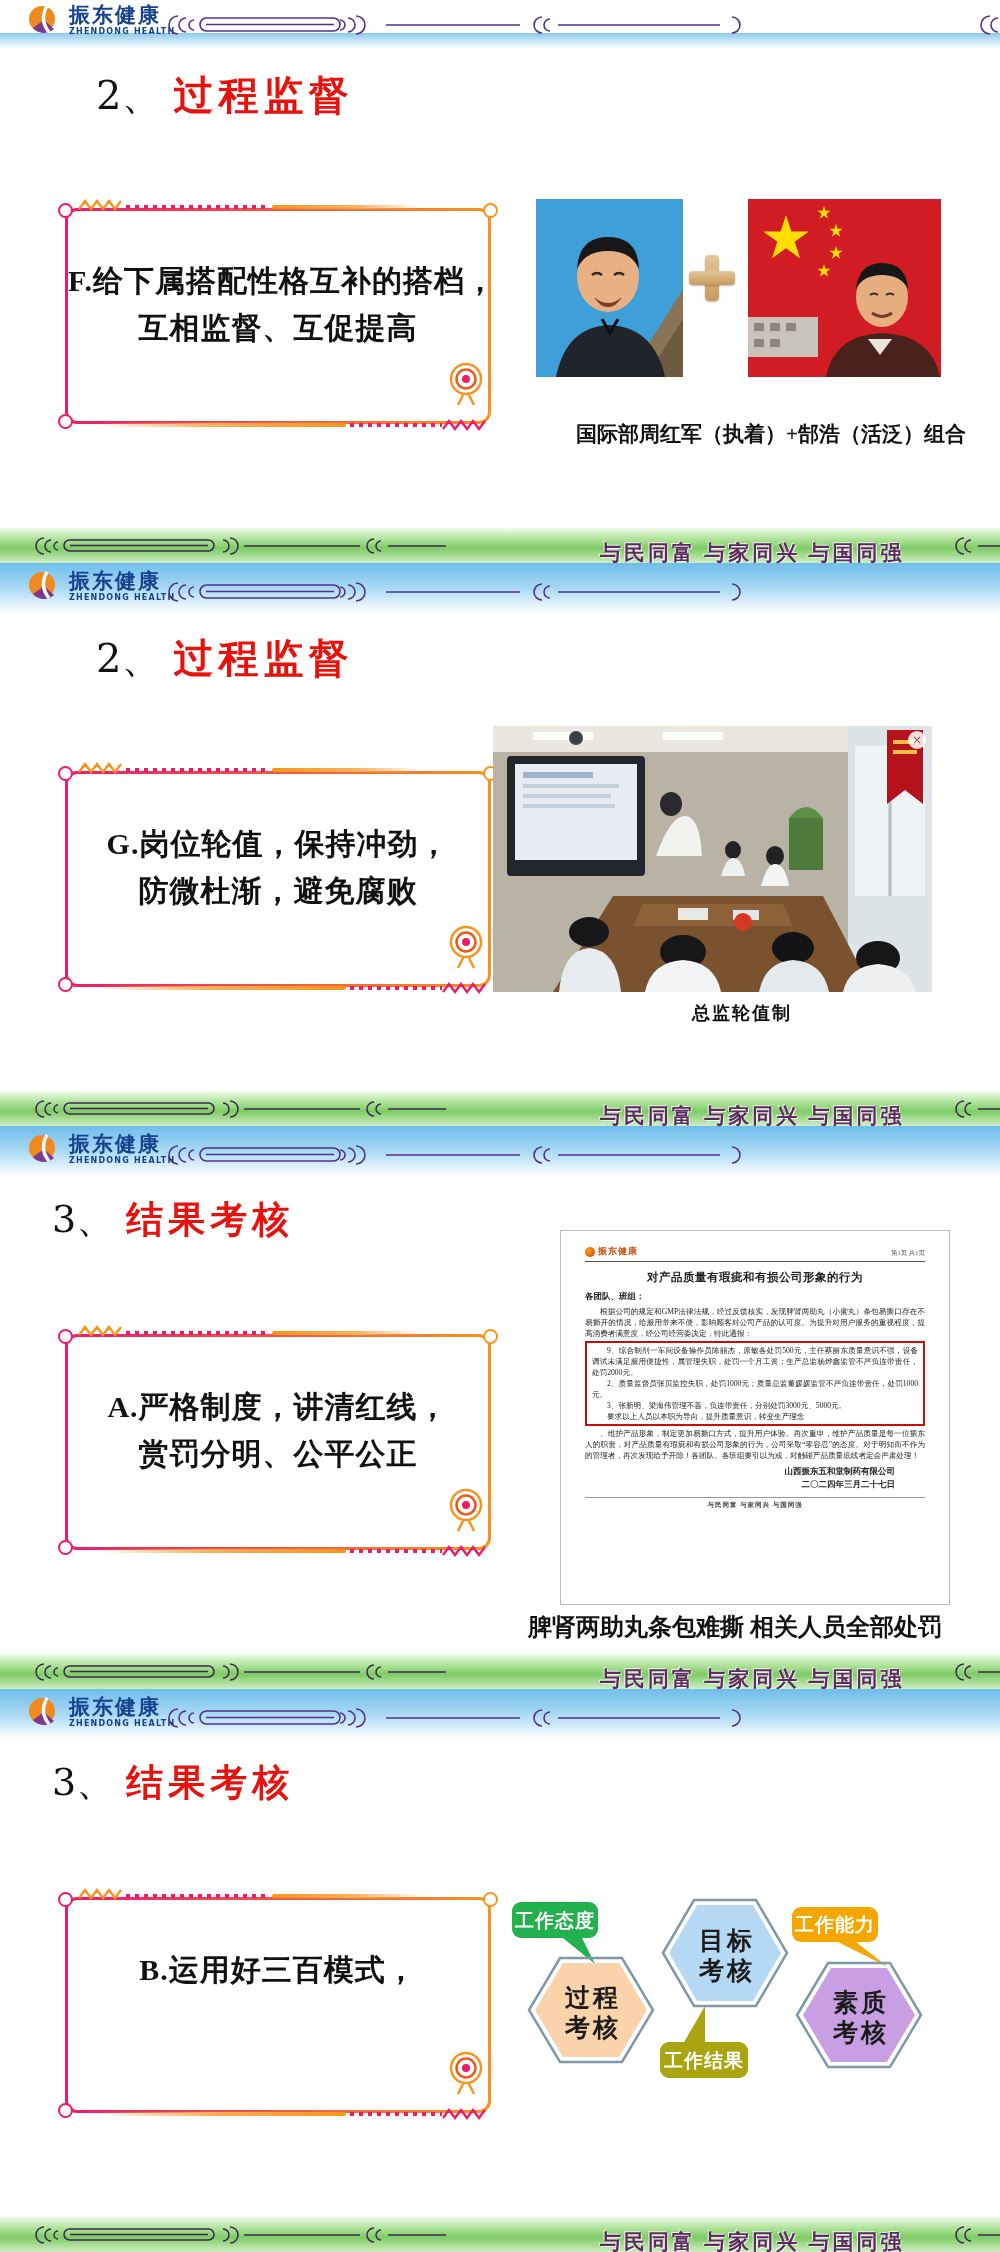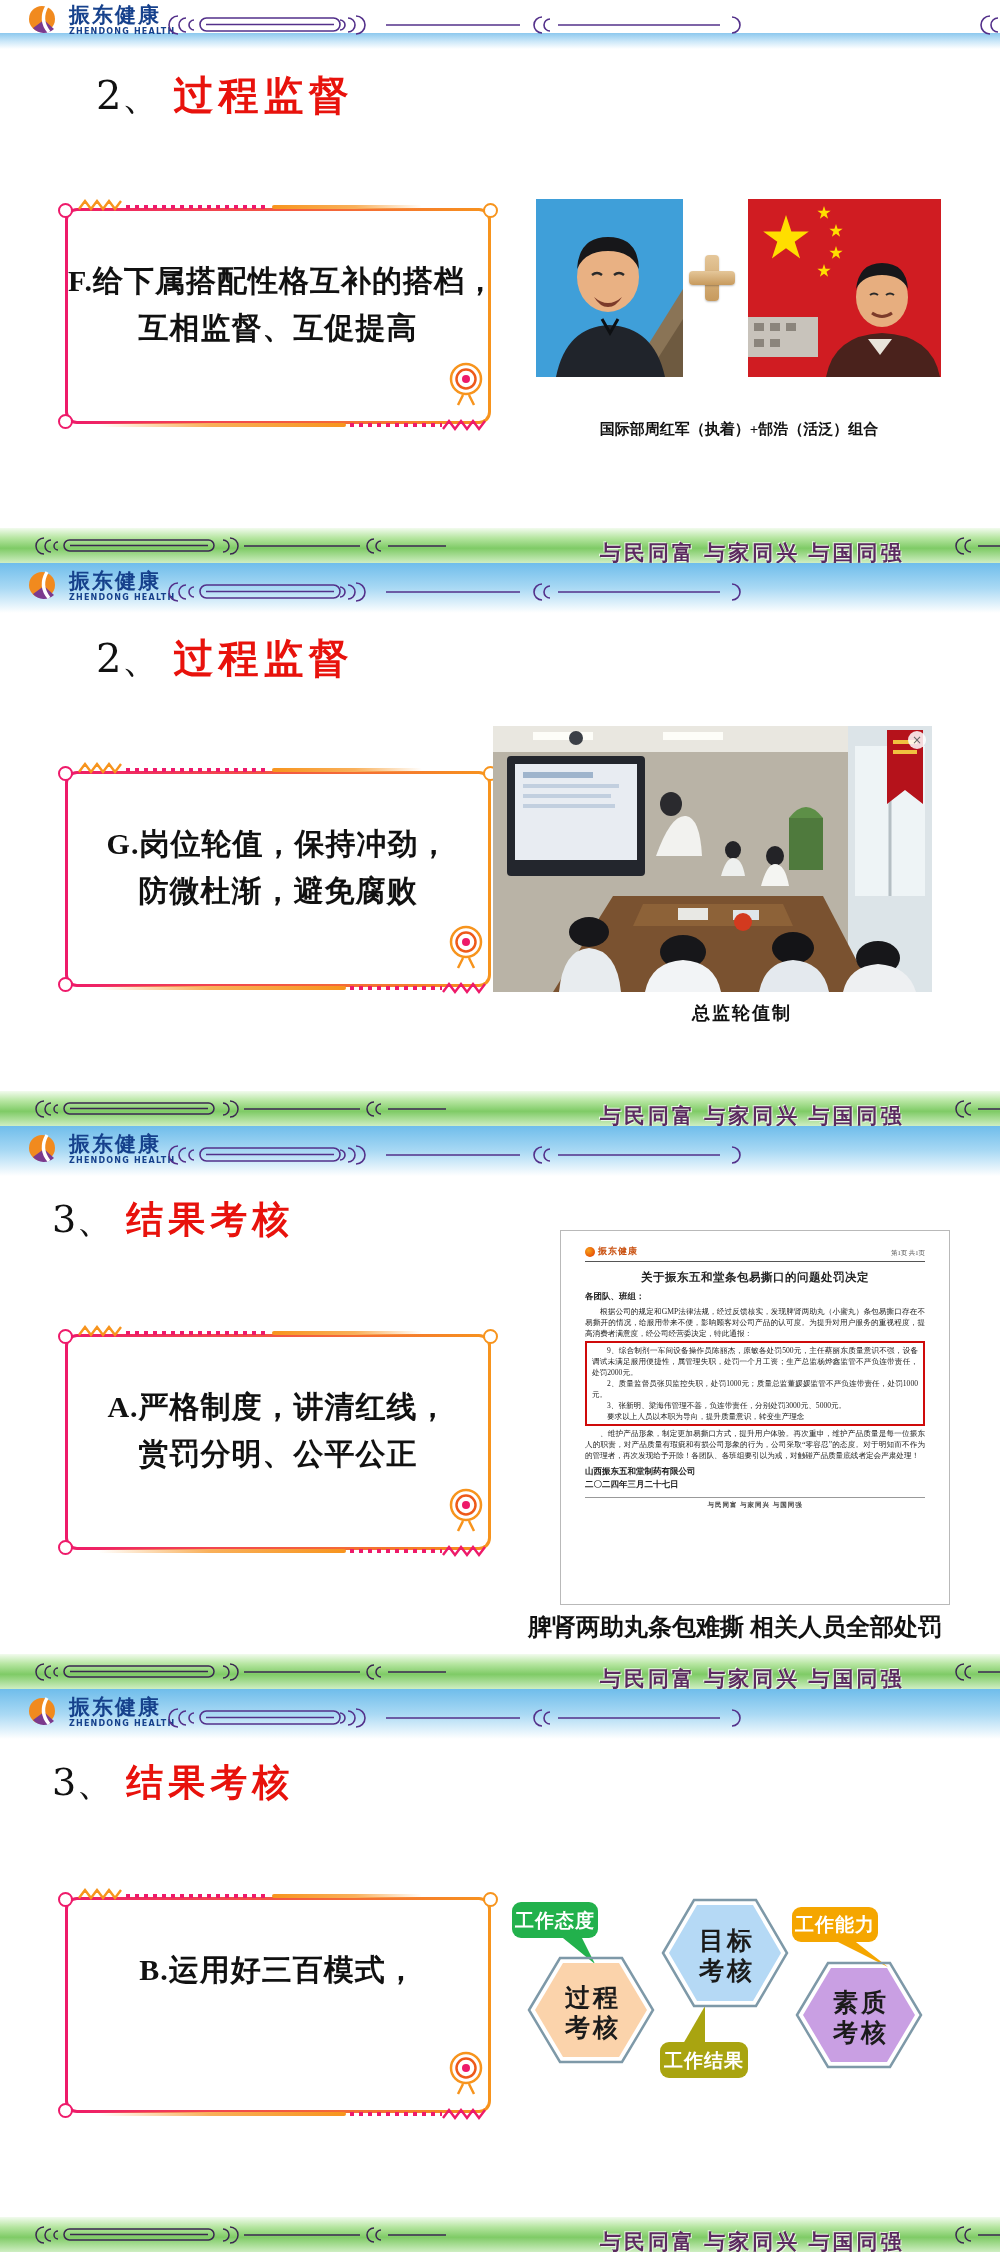--- a/index.html
+++ b/index.html
@@ -49,21 +49,21 @@
   .fadeline-r{position:absolute;height:4px;border-radius:2px;
     background:linear-gradient(90deg,#f7941d 0%,#f9b05a 55%,rgba(249,176,90,0) 100%);}
   .fadeline-l{position:absolute;height:4px;border-radius:2px;
     background:linear-gradient(270deg,#f7941d 0%,#f9b05a 55%,rgba(249,176,90,0) 100%);}
   .target{position:absolute;width:40px;height:48px;}
 
   
   .photo{position:absolute;display:block;}
   .caption{position:absolute;text-align:center;
     font-family:"Liberation Serif","DejaVu Serif",serif;font-weight:700;color:#111;white-space:nowrap;}
-  .cap1{left:524px;top:420px;width:430px;font-size:15px;}
+  .cap1{left:556px;top:420px;width:430px;font-size:21px;}
   .cap2{left:612px;top:438px;width:260px;font-size:18px;letter-spacing:2px;}
   .cap3{left:500px;top:485px;width:470px;font-size:24px;}
   .plus{position:absolute;left:689px;top:255px;width:46px;height:46px;}
   .plus:before,.plus:after{content:"";position:absolute;background:linear-gradient(180deg,#e5c79a,#c79a5d);
     border-radius:4px;box-shadow:0 1px 2px rgba(0,0,0,.25);}
   .plus:before{left:16px;top:0;width:14px;height:46px;}
   .plus:after{left:0;top:16px;width:46px;height:14px;}
   .corner-x{position:absolute;left:908px;top:168px;width:18px;height:18px;border-radius:50%;
     background:rgba(255,255,255,.85);color:#666;font-size:12px;line-height:18px;text-align:center;}
 
@@ -75,21 +75,21 @@
     border-bottom:1.5px solid #555;padding-bottom:3px;}
   .doc-logo{display:flex;align-items:center;gap:3px;}
   .doc-logo-ball{width:10px;height:10px;border-radius:50%;
     background:radial-gradient(circle at 35% 35%,#f6a21c,#e95506 70%,#7b3a8e 100%);}
   .doc-logo-cn{font-weight:700;font-size:9px;color:#c9500f;letter-spacing:1px;}
   .doc-page-no{font-size:6.5px;color:#555;}
   .doc-title{text-align:center;font-weight:700;font-size:11.5px;margin:8px 0 6px 0;letter-spacing:.5px;}
   .doc-salut{font-weight:700;font-size:8.5px;margin:0 0 3px 0;}
   .doc p{font-size:7.6px;line-height:11px;margin:0;text-align:justify;text-indent:15px;}
   .doc-redbox{border:2px solid #cf0a0a;padding:2px 5px;margin:2px 0;}
-  .doc-sign{text-align:left;font-size:8.5px;font-weight:700;line-height:13px;margin-top:4px;padding-right:30px;}
+  .doc-sign{text-align:right;font-size:8.5px;font-weight:700;line-height:13px;margin-top:4px;padding-right:30px;}
   .doc-foot{border-top:1px solid #999;margin-top:6px;padding-top:3px;text-align:center;
     font-size:6.5px;font-weight:700;color:#444;letter-spacing:1px;}
 
   
   .footer{position:absolute;left:0;top:528px;width:1000px;height:35px;
     background:linear-gradient(180deg,#f2fbee 0%,#b7e6a2 28%,#7fcb66 58%,#cfeec2 100%);}
   .slogan{position:absolute;left:600px;top:11px;font-weight:800;font-size:21px;color:#5b2a5f;
     letter-spacing:3px;white-space:nowrap;font-family:"Liberation Serif","DejaVu Serif",serif;
     text-shadow:1px 1px 0 #eaf7e4,-1px -1px 0 #eaf7e4;}
   .fcurls{position:absolute;left:30px;top:8px;width:420px;height:20px;}
@@ -422,21 +422,21 @@
     </div>
 
     <div class="doc">
       <div class="doc-head">
         <div class="doc-logo">
           <span class="doc-logo-ball"></span>
           <span class="doc-logo-cn">振东健康</span>
         </div>
         <span class="doc-page-no">第1页 共1页</span>
       </div>
-      <div class="doc-title">关于振东五和堂条包易撕口的问题处罚决定</div>
+      <div class="doc-title">对产品质量有瑕疵和有损公司形象的行为</div>
       <div class="doc-salut">各团队、班组：</div>
       <p>根据公司的规定和GMP法律法规，经过反馈核实，发现脾肾两助丸（小蜜丸）条包易撕口存在不易撕开的情况，给服用带来不便，影响顾客对公司产品的认可度。为提升对用户服务的重视程度，提高消费者满意度，经公司经营委决定，特此通报：</p>
       <div class="doc-redbox">
         <p>9、综合制剂一车间设备操作员陈丽杰，原敏各处罚500元，主任蔡丽东质量意识不强，设备调试未满足服用便捷性，属管理失职，处罚一个月工资；生产总监杨烨鑫监管不严负连带责任，处罚2000元。</p>
         <p>2、质量监督员张贝监控失职，处罚1000元；质量总监董媛媛监管不严负连带责任，处罚1000元。</p>
         <p>3、张新明、梁海伟管理不善，负连带责任，分别处罚3000元、5000元。</p>
         <p>要求以上人员以本职为导向，提升质量意识，转变生产理念</p>
       </div>
       <p>、维护产品形象，制定更加易撕口方式，提升用户体验。再次重申，维护产品质量是每一位振东人的职责，对产品质量有瑕疵和有损公司形象的行为，公司采取“零容忍”的态度。对于明知而不作为的管理者，再次发现给予开除！各团队、各班组要引以为戒，对触碰产品质量底线者定会严肃处理！</p>
       <div class="doc-sign">

